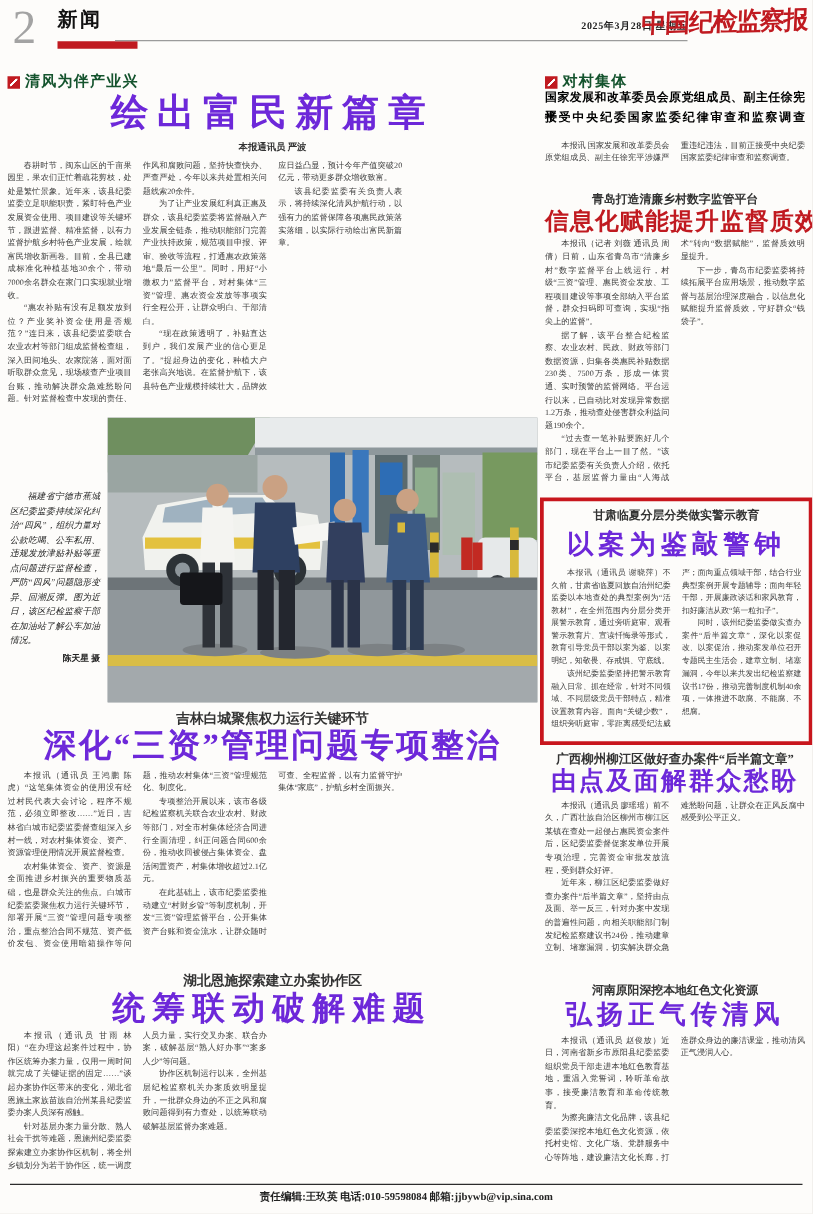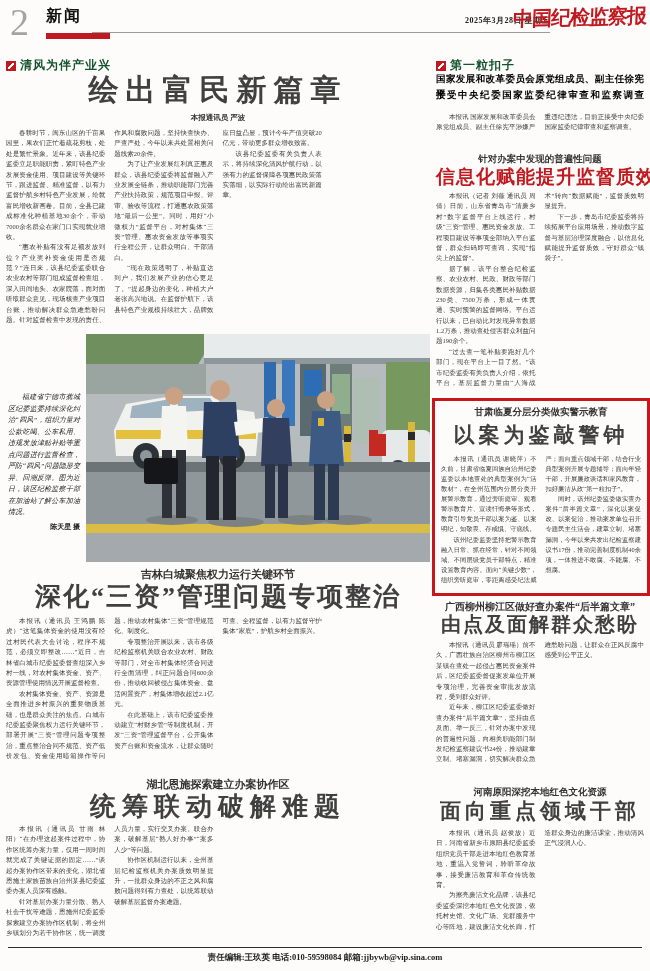--- a/index.html
+++ b/index.html
@@ -12,21 +12,21 @@
   .head-rule{position:absolute;left:92px;top:32px;width:458px;height:1px;background:#9b9b9b;}
   .date{position:absolute;right:100px;top:15px;font-size:8px;font-weight:700;color:#222;letter-spacing:.5px;}
   .masthead{position:absolute;right:4px;top:4px;font-size:20px;font-weight:900;color:#c01a20;
             transform:rotate(-1.5deg) skewX(-4deg);letter-spacing:-1px;white-space:nowrap;}
   
   .kicker-row{position:absolute;display:flex;align-items:center;gap:4px;font-size:12px;font-weight:700;color:#14532d;letter-spacing:1px;}
   .seal{width:10px;height:10px;background:#c01a20;position:relative;flex:0 0 auto;}
   .seal::after{content:"";position:absolute;left:2px;top:2px;width:6px;height:6px;
                background:linear-gradient(135deg,transparent 40%,#fff 40%,#fff 60%,transparent 60%);}
   .c-kicker{position:absolute;text-align:center;color:#333;font-weight:600;}
-  .headline{position:absolute;text-align:center;font-weight:900;color:#404040;white-space:nowrap;}
+  .headline{position:absolute;text-align:center;font-weight:900;color:#6d28d9;white-space:nowrap;}
   .byline{position:absolute;text-align:center;font-size:7.5px;color:#333;font-weight:700;}
   
   .body{position:absolute;font-size:6.5px;line-height:1.6;color:#3b3b3b;overflow:hidden;column-fill:auto;text-align:justify;}
   .body p{margin:0;text-indent:2em;text-align:justify;}
   .cols4{column-count:4;column-gap:9px;}
   .cols2{column-count:2;column-gap:9px;}
   
   .photo{position:absolute;left:86px;top:334px;width:344px;height:228px;background:#b9bec0;overflow:hidden;}
   .caption{position:absolute;left:8px;top:392px;width:72px;font-size:7px;line-height:1.65;color:#222;
            font-style:italic;text-align:justify;}
@@ -152,29 +152,29 @@
   <div class="c-kicker" style="left:6px;top:777px;width:424px;font-size:11px;">湖北恩施探索建立办案协作区</div>
   <div class="headline" style="left:6px;top:789px;width:424px;font-size:26px;letter-spacing:6px;">统筹联动破解难题</div>
   <div class="body cols4" style="left:6px;top:824px;width:424px;height:116px;">
       <p>本报讯（通讯员 甘雨 林阳）“在办理这起案件过程中，协作区统筹办案力量，仅用一周时间就完成了关键证据的固定……”谈起办案协作区带来的变化，湖北省恩施土家族苗族自治州某县纪委监委办案人员深有感触。</p>
       <p>针对基层办案力量分散、熟人社会干扰等难题，恩施州纪委监委探索建立办案协作区机制，将全州乡镇划分为若干协作区，统一调度人员力量，实行交叉办案、联合办案，破解基层“熟人好办事”“案多人少”等问题。</p>
       <p>协作区机制运行以来，全州基层纪检监察机关办案质效明显提升，一批群众身边的不正之风和腐败问题得到有力查处，以统筹联动破解基层监督办案难题。</p>
     </div>
 
   <div class="kicker-row" style="left:436px;top:57px;">
     <span class="seal"></span>
-    <span>第一粒扣子</span>
+    <span>对村集体</span>
   </div>
   <div class="brief-line" style="top:72px;">国家发展和改革委员会原党组成员、副主任徐宪平</div>
   <div class="brief-line" style="top:88px;">接受中央纪委国家监委纪律审查和监察调查</div>
   <div class="body cols2" style="left:436px;top:112px;width:208px;height:38px;">
       <p>本报讯 国家发展和改革委员会原党组成员、副主任徐宪平涉嫌严重违纪违法，目前正接受中央纪委国家监委纪律审查和监察调查。</p>
     </div>
 
-  <div class="c-kicker" style="left:436px;top:153px;width:208px;font-size:9.5px;">针对办案中发现的普遍性问题</div>
+  <div class="c-kicker" style="left:436px;top:153px;width:208px;font-size:9.5px;">青岛打造清廉乡村数字监管平台</div>
   <div class="headline" style="left:436px;top:164px;width:208px;font-size:19px;letter-spacing:1px;color:#c01a20;">信息化赋能提升监督质效</div>
   <div class="body cols2" style="left:436px;top:191px;width:208px;height:202px;">
       <p>本报讯（记者 刘薇 通讯员 周倩）日前，山东省青岛市“清廉乡村”数字监督平台上线运行，村级“三资”管理、惠民资金发放、工程项目建设等事项全部纳入平台监督，群众扫码即可查询，实现“指尖上的监督”。</p>
       <p>据了解，该平台整合纪检监察、农业农村、民政、财政等部门数据资源，归集各类惠民补贴数据230类、7500万条，形成一体贯通、实时预警的监督网络。平台运行以来，已自动比对发现异常数据1.2万条，推动查处侵害群众利益问题190余个。</p>
       <p>“过去查一笔补贴要跑好几个部门，现在平台上一目了然。”该市纪委监委有关负责人介绍，依托平台，基层监督力量由“人海战术”转向“数据赋能”，监督质效明显提升。</p>
       <p>下一步，青岛市纪委监委将持续拓展平台应用场景，推动数字监督与基层治理深度融合，以信息化赋能提升监督质效，守好群众“钱袋子”。</p>
     </div>
 
   <div class="redbox">
     <div class="c-kicker">甘肃临夏分层分类做实警示教育</div>
@@ -187,21 +187,21 @@
   </div>
 
   <div class="c-kicker" style="left:436px;top:600px;width:208px;font-size:10px;">广西柳州柳江区做好查办案件“后半篇文章”</div>
   <div class="headline" style="left:436px;top:611px;width:208px;font-size:20px;letter-spacing:2px;">由点及面解群众愁盼</div>
   <div class="body cols2" style="left:436px;top:640px;width:208px;height:138px;">
       <p>本报讯（通讯员 廖瑶瑶）前不久，广西壮族自治区柳州市柳江区某镇在查处一起侵占惠民资金案件后，区纪委监委督促案发单位开展专项治理，完善资金审批发放流程，受到群众好评。</p>
       <p>近年来，柳江区纪委监委做好查办案件“后半篇文章”，坚持由点及面、举一反三，针对办案中发现的普遍性问题，向相关职能部门制发纪检监察建议书24份，推动建章立制、堵塞漏洞，切实解决群众急难愁盼问题，让群众在正风反腐中感受到公平正义。</p>
     </div>
 
   <div class="c-kicker" style="left:436px;top:786px;width:208px;font-size:9.5px;">河南原阳深挖本地红色文化资源</div>
-  <div class="headline" style="left:436px;top:797px;width:208px;font-size:21px;letter-spacing:4px;">面向重点领域干部</div>
+  <div class="headline" style="left:436px;top:797px;width:208px;font-size:21px;letter-spacing:4px;">弘扬正气传清风</div>
   <div class="body cols2" style="left:436px;top:828px;width:208px;height:112px;">
       <p>本报讯（通讯员 赵俊放）近日，河南省新乡市原阳县纪委监委组织党员干部走进本地红色教育基地，重温入党誓词，聆听革命故事，接受廉洁教育和革命传统教育。</p>
       <p>为擦亮廉洁文化品牌，该县纪委监委深挖本地红色文化资源，依托村史馆、文化广场、党群服务中心等阵地，建设廉洁文化长廊，打造群众身边的廉洁课堂，推动清风正气浸润人心。</p>
     </div>
 
   <div class="foot-rule"></div>
   <div class="footer">责任编辑:王玖英  电话:010-59598084  邮箱:jjbywb@vip.sina.com</div>
 </div>
 
 </body></html>

